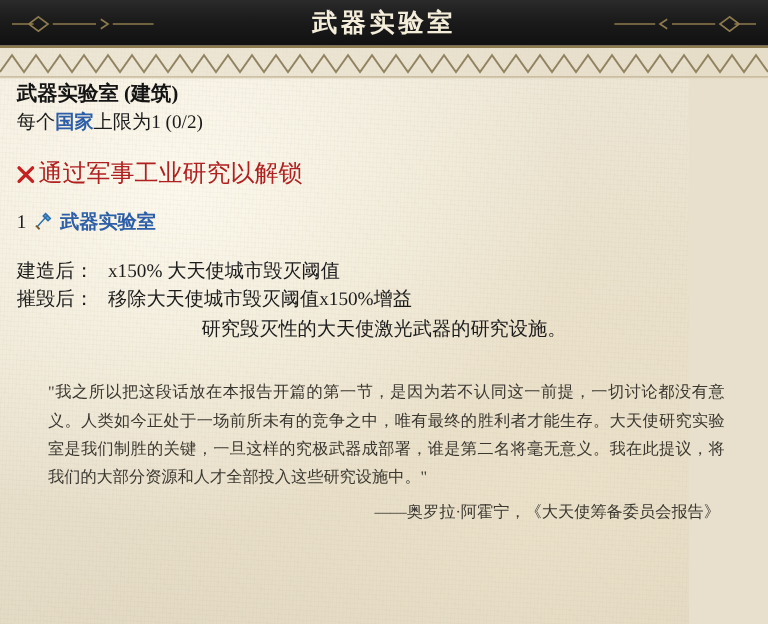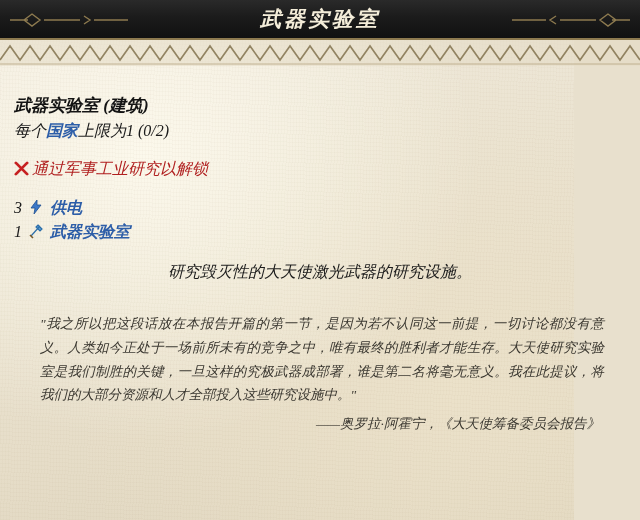--- a/index.html
+++ b/index.html
@@ -14,21 +14,20 @@
     background: #e8e0cd;
   }
   #root {
     position: relative;
     width: 574px;
     height: 520px;
     background:
       radial-gradient(ellipse at 25% 30%, rgba(255,252,240,0.85) 0%, rgba(255,252,240,0) 55%),
       radial-gradient(ellipse at 80% 75%, rgba(236,226,202,0.9) 0%, rgba(236,226,202,0) 60%),
       linear-gradient(165deg, #f2ece0 0%, #ece5d4 35%, #e6ddc8 70%, #ded4bd 100%);
-    font-style: italic;
   }
   
   #root::before {
     content: "";
     position: absolute;
     inset: 0;
     pointer-events: none;
     background-image:
       repeating-linear-gradient(92deg, rgba(160,140,100,0.035) 0px, rgba(160,140,100,0.035) 1px, rgba(0,0,0,0) 1px, rgba(0,0,0,0) 3px),
       repeating-linear-gradient(3deg, rgba(140,120,80,0.03) 0px, rgba(140,120,80,0.03) 1px, rgba(0,0,0,0) 1px, rgba(0,0,0,0) 4px);
@@ -73,21 +72,21 @@
     overflow: hidden;
   }
 
   
   .content {
     position: absolute;
     left: 0; top: 66px;
     width: 640px;
     height: 454px;
     box-sizing: border-box;
-    padding: 28px 14px 0 14px;
+    padding: 0 14px 0 14px;
   }
 
   .line {
     line-height: 1.42;
     font-size: 16px;
     color: #1b1b1b;
     white-space: nowrap;
   }
   .hdr {
     font-size: 17px;
@@ -109,21 +108,21 @@
 
   .xmark {
     display: inline-block;
     width: 15px;
     height: 15px;
     vertical-align: -2px;
     margin-right: 3px;
   }
 
   .unlock-line {
-    font-size: 16px;
+    font-size: 20px;
     color: #b02020;
   }
 
   .effects .line { margin: 1px 0; }
 
   .label-col {
     display: inline-block;
     min-width: 76px;
   }
 
@@ -187,39 +186,38 @@
     <div class="unlock-line">
       <svg class="xmark" viewBox="0 0 16 16">
         <path d="M2 2 L14 14 M14 2 L2 14" stroke="#c62121" stroke-width="3" stroke-linecap="round"></path>
       </svg><span>通过军事工业研究以解锁</span>
     </div>
 
     <div class="spacer-md"></div>
 
     <div class="effects">
       <div class="line">
-        <span class="num">3</span>
-        <svg class="icon" viewBox="0 0 16 16">
-          <path d="M9 1 L3 9 L7 9 L6 15 L13 6 L9 6 Z" fill="#3c78c8" stroke="#1d4e8f" stroke-width="0.8"></path>
-        </svg>
-        <span class="blue">供电</span>
-      </div>
-      <div class="line">
         <span class="num">1</span>
         <svg class="icon" viewBox="0 0 16 16">
           <path d="M3 13 L12 3 M10 2 L14 6 L12 8 L8 4 Z" stroke="#2d6ea8" stroke-width="1.2" fill="#5aa0d8"></path>
           <path d="M2 12 L5 15" stroke="#7a5a2a" stroke-width="1.6"></path>
         </svg>
         <span class="blue">武器实验室</span>
       </div>
     </div>
 
     <div class="spacer-md"></div>
 
     <div class="effects">
+      <div class="line">
+        <span class="label-col">建造后：</span><span>x150% 大天使城市毁灭阈值</span>
+      </div>
+      <div class="line">
+        <span class="label-col">摧毁后：</span><span>移除大天使城市毁灭阈值x150%增益</span>
+      </div>
     </div>
 
     <div class="desc">研究毁灭性的大天使激光武器的研究设施。</div>
 
     <div class="quote">"我之所以把这段话放在本报告开篇的第一节，是因为若不认同这一前提，一切讨论都没有意义。人类如今正处于一场前所未有的竞争之中，唯有最终的胜利者才能生存。大天使研究实验室是我们制胜的关键，一旦这样的究极武器成部署，谁是第二名将毫无意义。我在此提议，将我们的大部分资源和人才全部投入这些研究设施中。"</div>
     <div class="quote-attr">——奥罗拉·阿霍宁，《大天使筹备委员会报告》</div>
 
   </div>
 </div>
 

